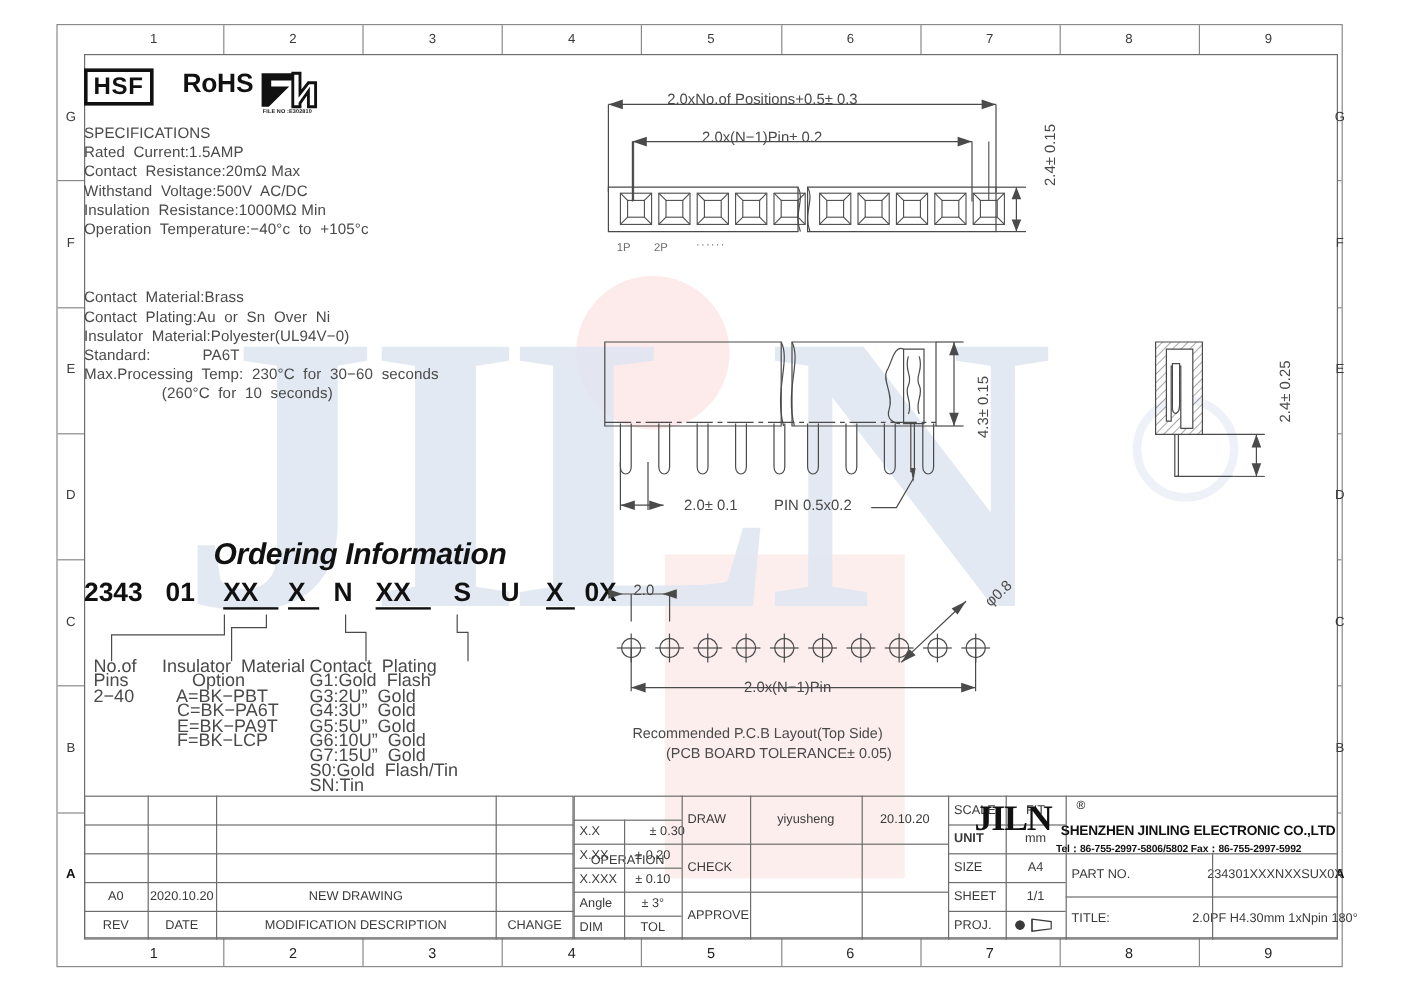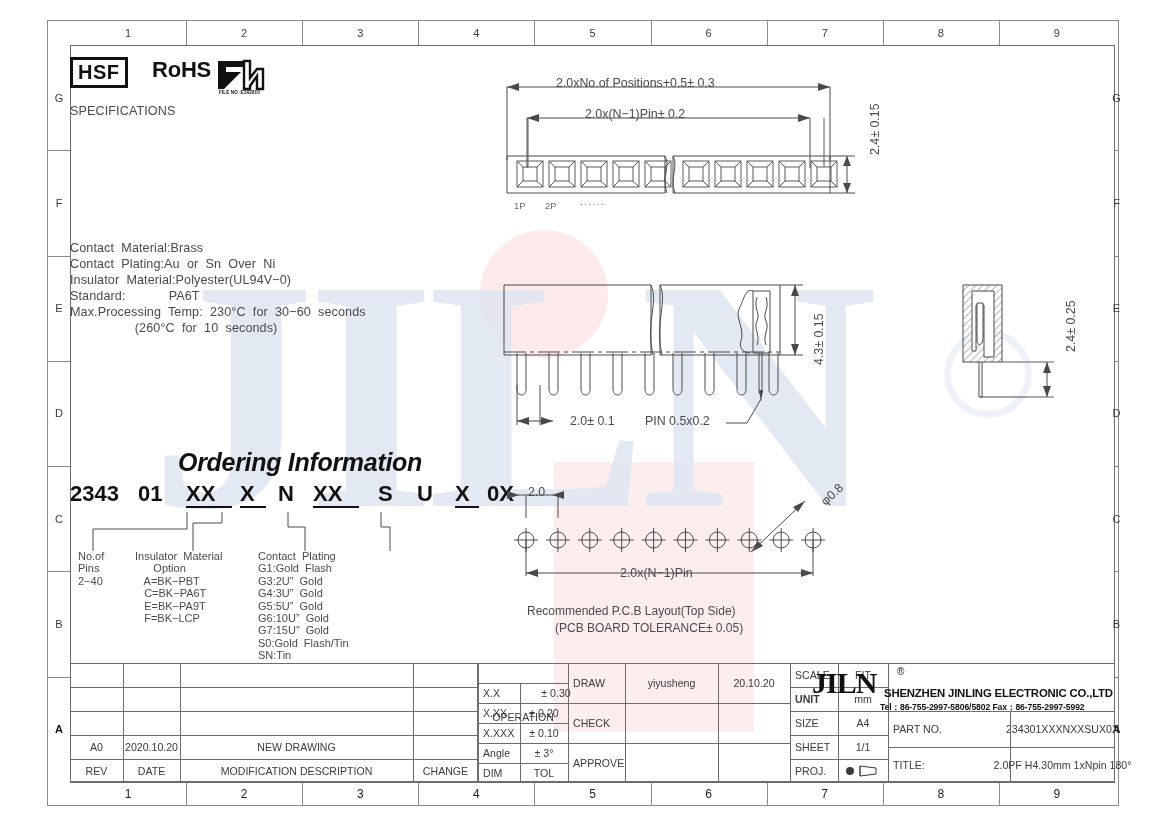--- a/index.html
+++ b/index.html
@@ -29,21 +29,21 @@
         color:#111;letter-spacing:-.2px;}
   .ulmark{position:absolute;left:214px;top:56px;width:56px;height:38px;}
   .ulfile{position:absolute;left:219px;top:90px;font-size:4.6px;font-weight:bold;
           color:#111;letter-spacing:.1px;}
 
   
   .ord-title{position:absolute;left:142px;top:448px;font-size:25px;font-style:italic;
              font-weight:bold;color:#111;letter-spacing:-.3px;margin-left:36px;}
   .ord-code{position:absolute;top:481px;font-size:22px;font-weight:bold;color:#111;}
   .ord-ul{position:absolute;height:2px;background:#111;}
-  .ord-lbl{position:absolute;font-size:11px;line-height:12.4px;color:#4a4a4a;
+  .ord-lbl{position:absolute;font-size:15px;line-height:12.4px;color:#4a4a4a;
            white-space:pre;}
 
   
   .dim{position:absolute;font-size:12.4px;color:#4a4a4a;white-space:nowrap;}
   .dimv{position:absolute;font-size:12.4px;color:#4a4a4a;white-space:nowrap;
         transform-origin:0 0;transform:rotate(-90deg);}
   .pcbcap{position:absolute;font-size:12px;color:#4a4a4a;white-space:nowrap;}
   .pinlbl{position:absolute;font-size:9.4px;color:#6a6a6a;}
 
   
@@ -163,20 +163,25 @@
   <div class="hsf-box">HSF</div>
   <div class="rohs">RoHS</div>
   <svg class="ulmark" viewBox="0 0 56 38">
     <path d="M4 5 L30 5 L30 11 L12 11 L12 16 L27 16 L10 33 L4 33 Z" fill="#111"></path>
     <path d="M30 5 L36 5 L36 22 L43 13 L49 13 L49 33 L43 33 L43 20 L36 30 L36 33 L30 33 Z" fill="none" stroke="#111" stroke-width="2.4"></path>
     <path d="M33 9 L33 28" stroke="#111" stroke-width="0"></path>
   </svg>
   <div class="ulfile">FILE NO :E302810</div>
 
   <div class="spec" style="left:70px;top:103px;">SPECIFICATIONS</div>
+  <div class="spec" id="spec-lines" style="left:70px;top:119px;">Rated  Current:1.5AMP
+Contact  Resistance:20mΩ Max
+Withstand  Voltage:500V  AC/DC
+Insulation  Resistance:1000MΩ Min
+Operation  Temperature:−40°c  to  +105°c</div>
   <div class="spec" id="spec-materials" style="left:70px;top:240px;">Contact  Material:Brass
 Contact  Plating:Au  or  Sn  Over  Ni
 Insulator  Material:Polyester(UL94V−0)
 Standard:            PA6T
 Max.Processing  Temp:  230°C  for  30−60  seconds
                   (260°C  for  10  seconds)</div>
 
   <div class="ord-title">Ordering Information</div>
   <div id="ord-code-row">
       <div class="ord-code" style="left: 70px;">2343</div>

